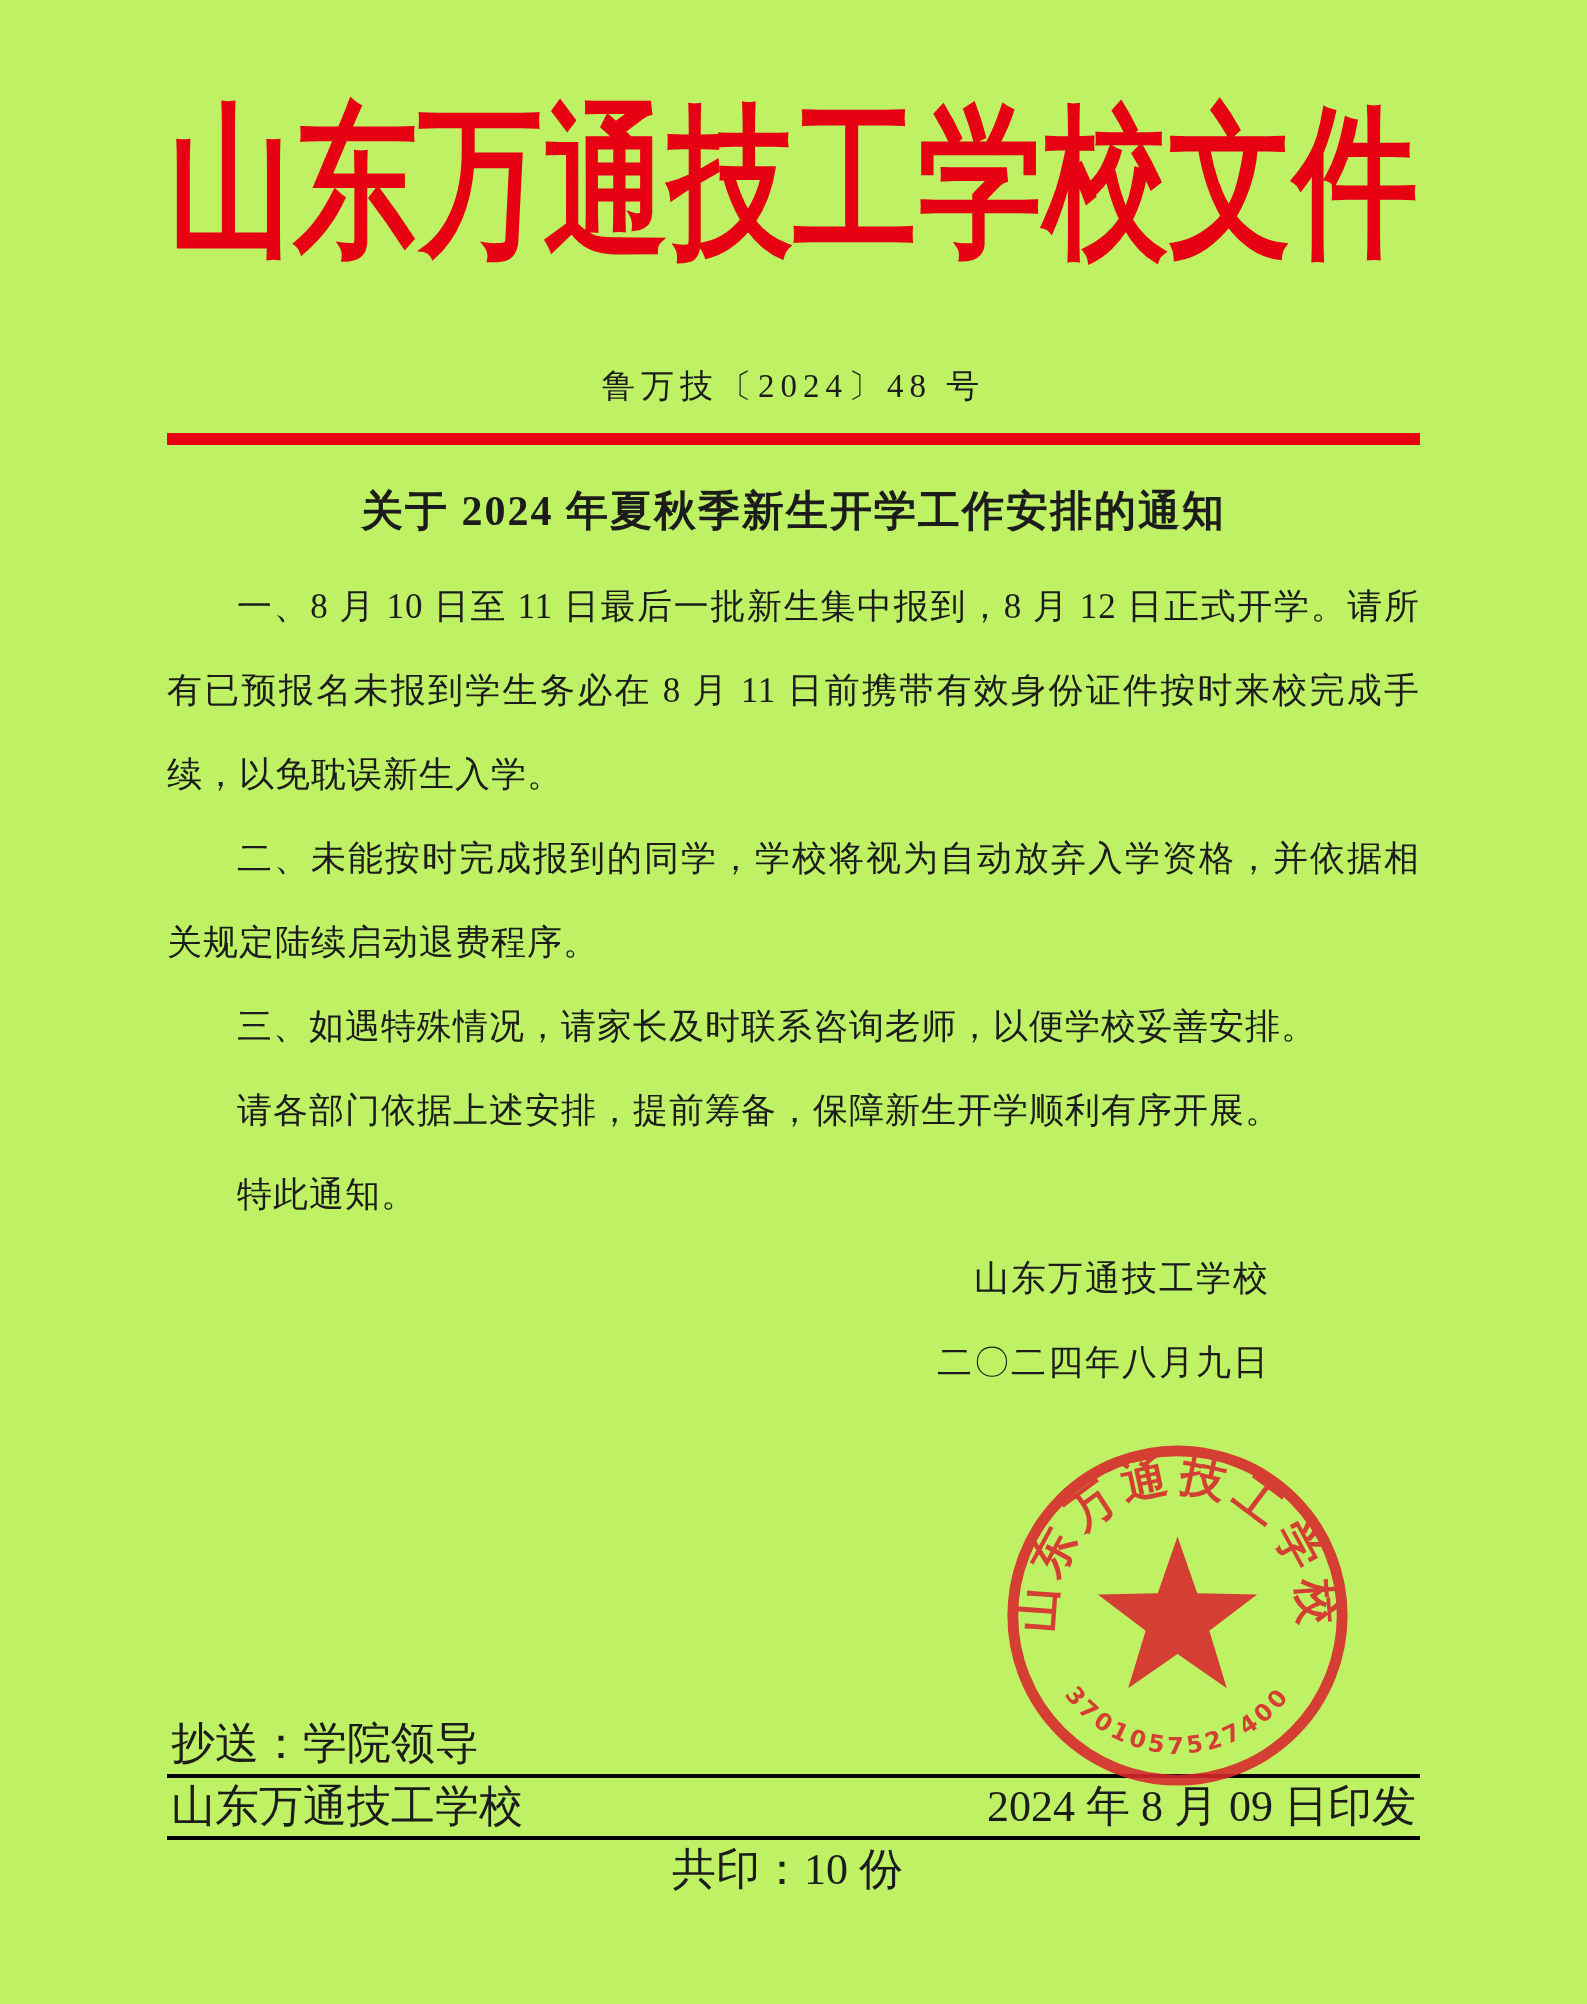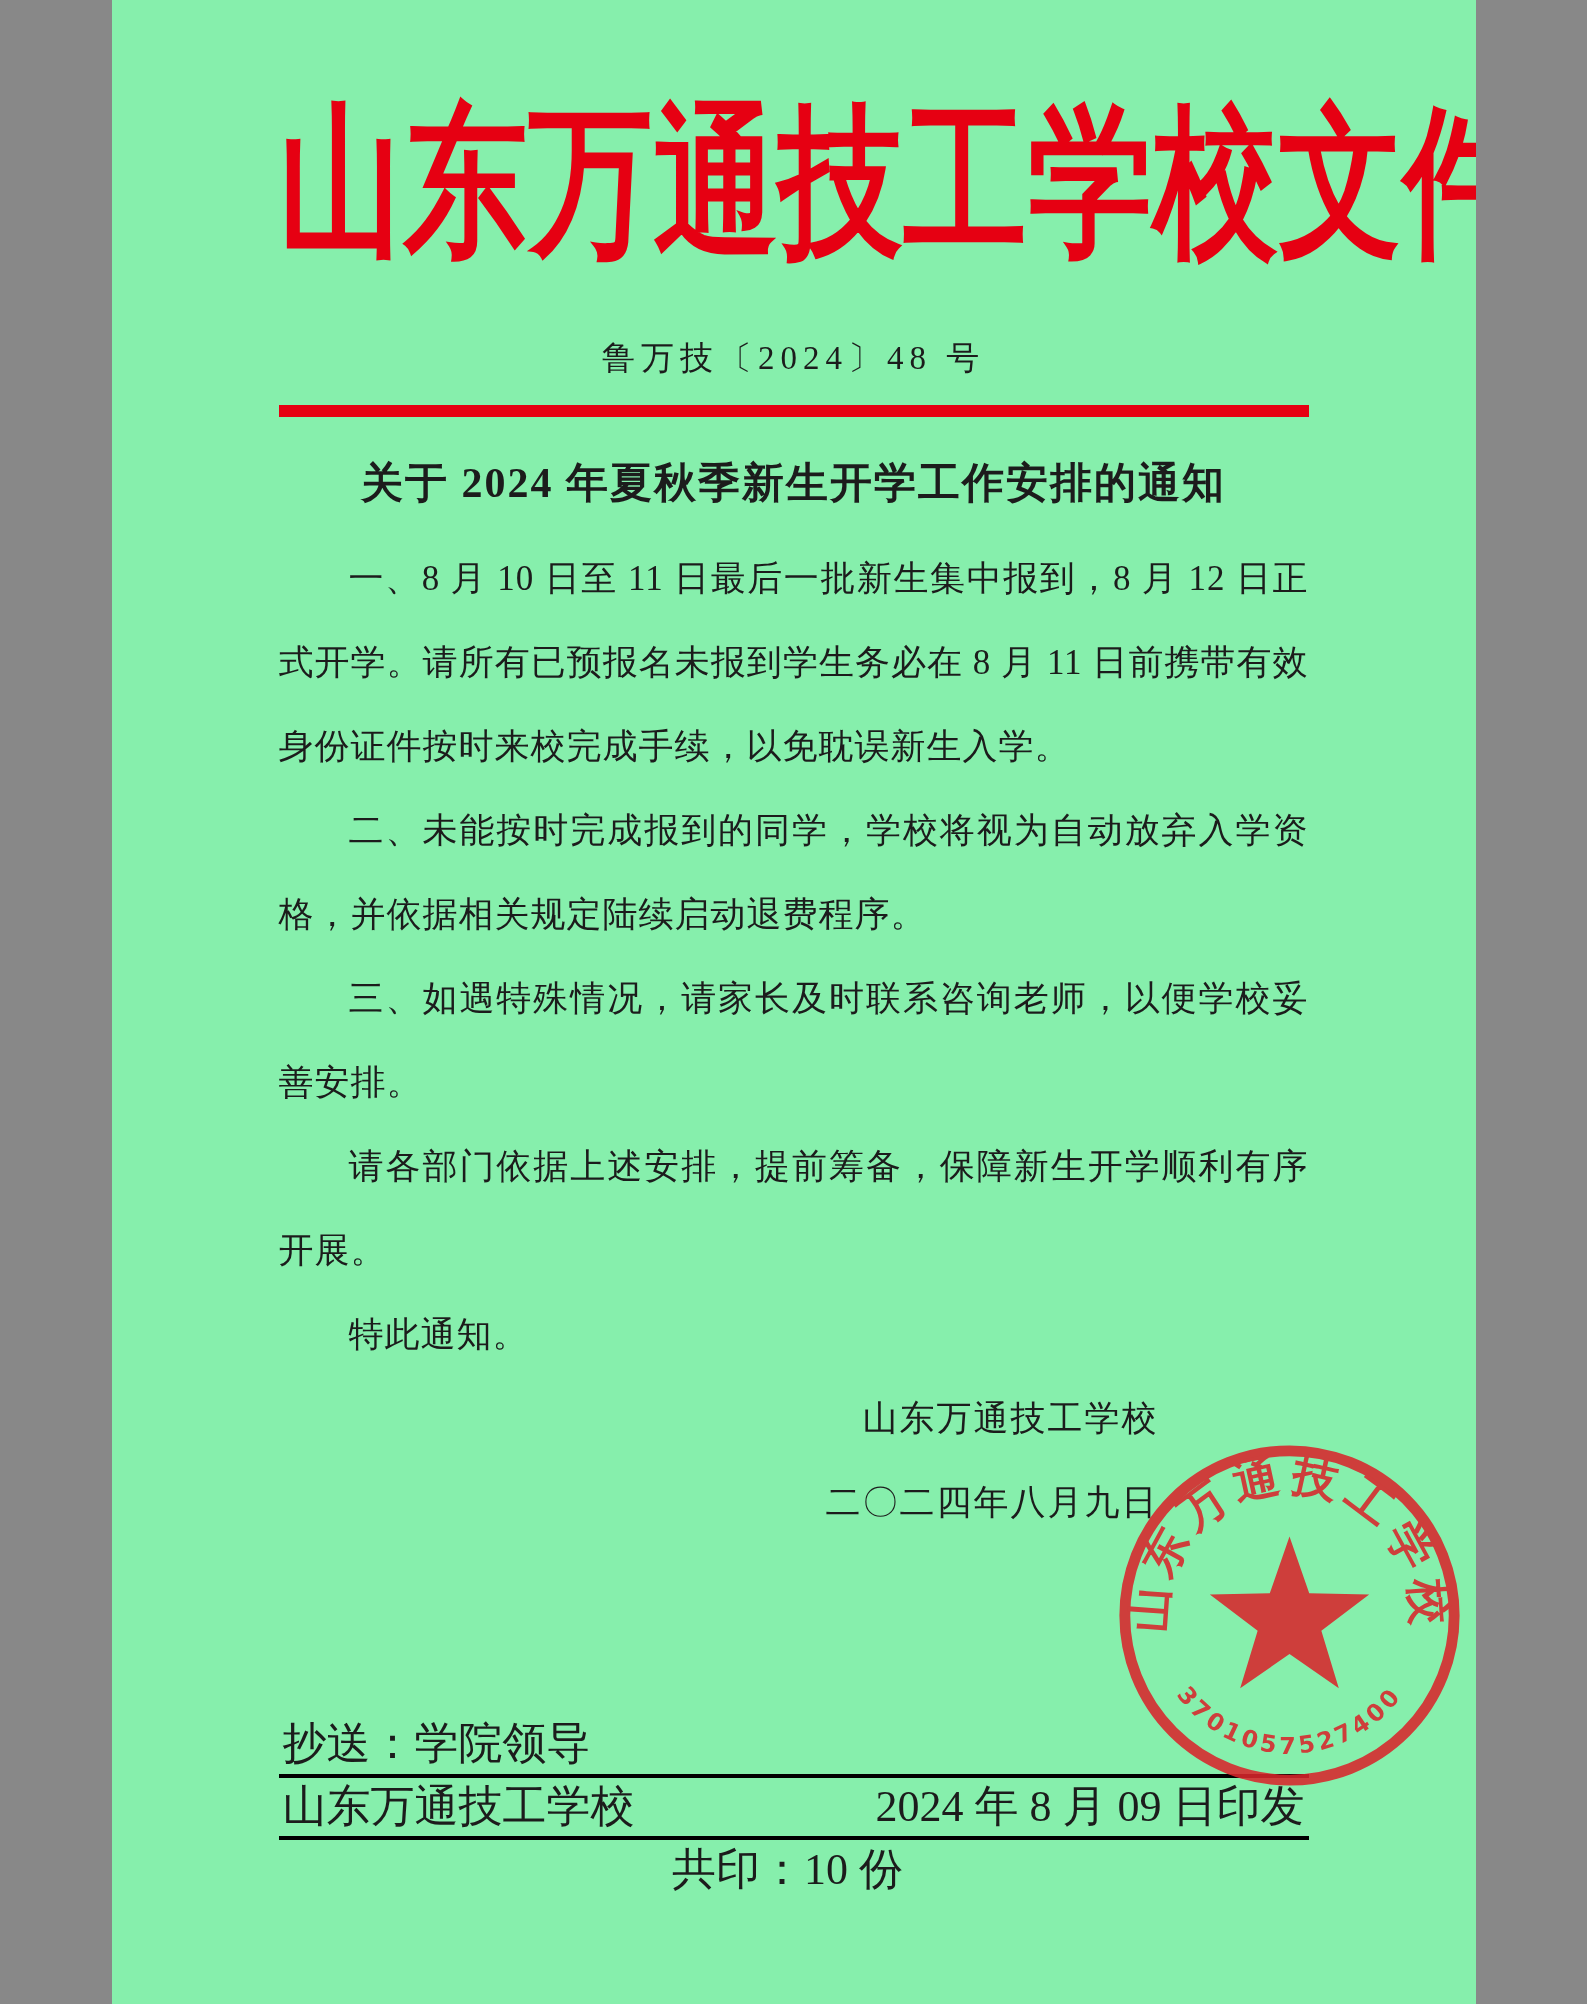--- a/index.html
+++ b/index.html
@@ -4,23 +4,23 @@
 <style>
   :root{
     --red:#e60012;
     --seal-red:#d9262c;
     --ink:#1c1c1c;
   }
   *{box-sizing:border-box;margin:0;padding:0;}
   html,body{background:#888;}
   .page{
     position:relative;
-    width:1364px;height:2004px;
+    width:1587px;height:2004px;
     margin:0 auto;
-    background:#86efac;
+    background:#bef264;
     font-family:"Liberation Serif","DejaVu Serif",serif;
     color:var(--ink);
     padding:0 167px;
     overflow:hidden;
   }
   
   .header-title{
     padding-top:96px;
     height:271px;
     text-align:center;
@@ -30,21 +30,21 @@
     display:inline-block;
     font-size:124px;
     font-weight:900;
     line-height:175px;
     color:var(--red);
     transform:scaleY(1.32);
     transform-origin:center;
     letter-spacing:1px;
   }
   .doc-number{
-    margin-top:64px;
+    margin-top:92px;
     text-align:center;
     font-size:33px;
     line-height:46px;
     letter-spacing:6px;
   }
   .red-rule{
     margin-top:24px;
     height:12px;
     background:var(--red);
   }

